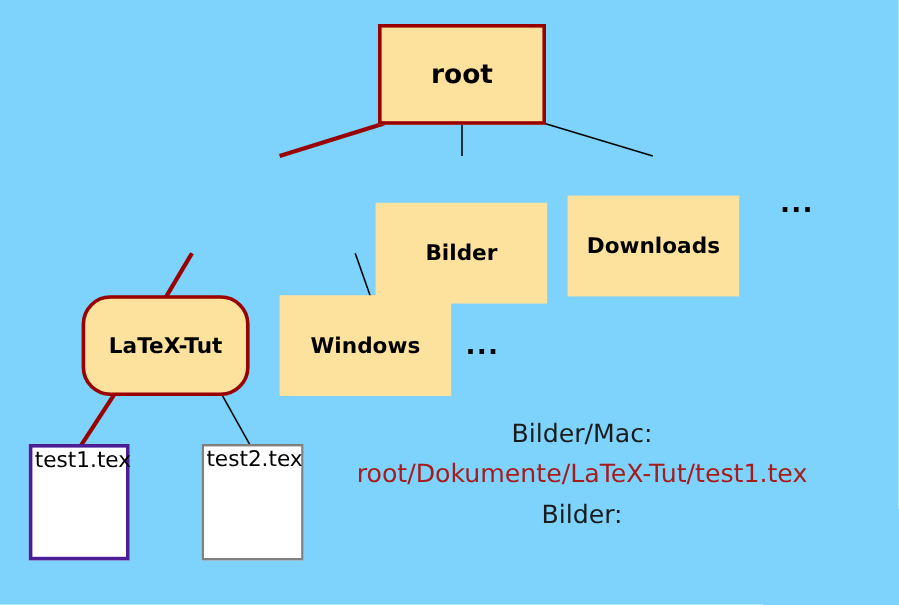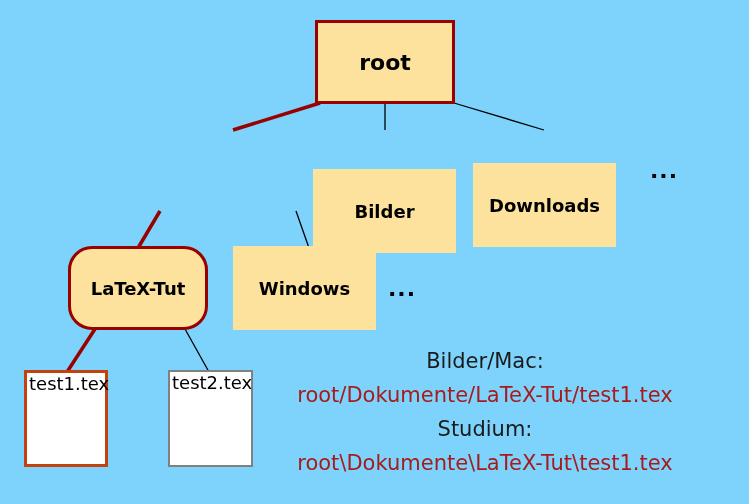--- a/index.html
+++ b/index.html
@@ -47,21 +47,21 @@
     z-index: 1;
     background: #ffffff;
     box-sizing: border-box;
     font-size: 18px;
     font-weight: normal;
     color: #000000;
     padding: 1px 2px;
     line-height: 1.15;
   }
   .filebox.hl {
-    border: 3px solid #c2410c;
+    border: 3px solid #4c1d95;
   }
   .filebox.muted {
     border: 2px solid #808080;
   }
   .ellipsis {
     position: absolute;
     z-index: 1;
     display: flex;
     align-items: center;
     justify-content: center;
@@ -115,17 +115,16 @@
 
   <div class="ellipsis" style="left:382px; top:246px; width:40px; height:84px;">...</div>
 
   <div class="filebox hl" style="left:24px; top:370px; width:84px; height:97px;">test1.tex</div>
 
   <div class="filebox muted" style="left:168px; top:370px; width:85px; height:97px;">test2.tex</div>
 
   <div class="paths-block">
     <div class="os-label">Bilder/Mac:</div>
     <div class="os-path">root/Dokumente/LaTeX-Tut/test1.tex</div>
-    <div class="os-label">Studium:</div>
-    <div class="os-path">root\Dokumente\LaTeX-Tut\test1.tex</div>
+    <div class="os-label">Bilder:</div>
   </div>
 
 </div>
 
 </body></html>

